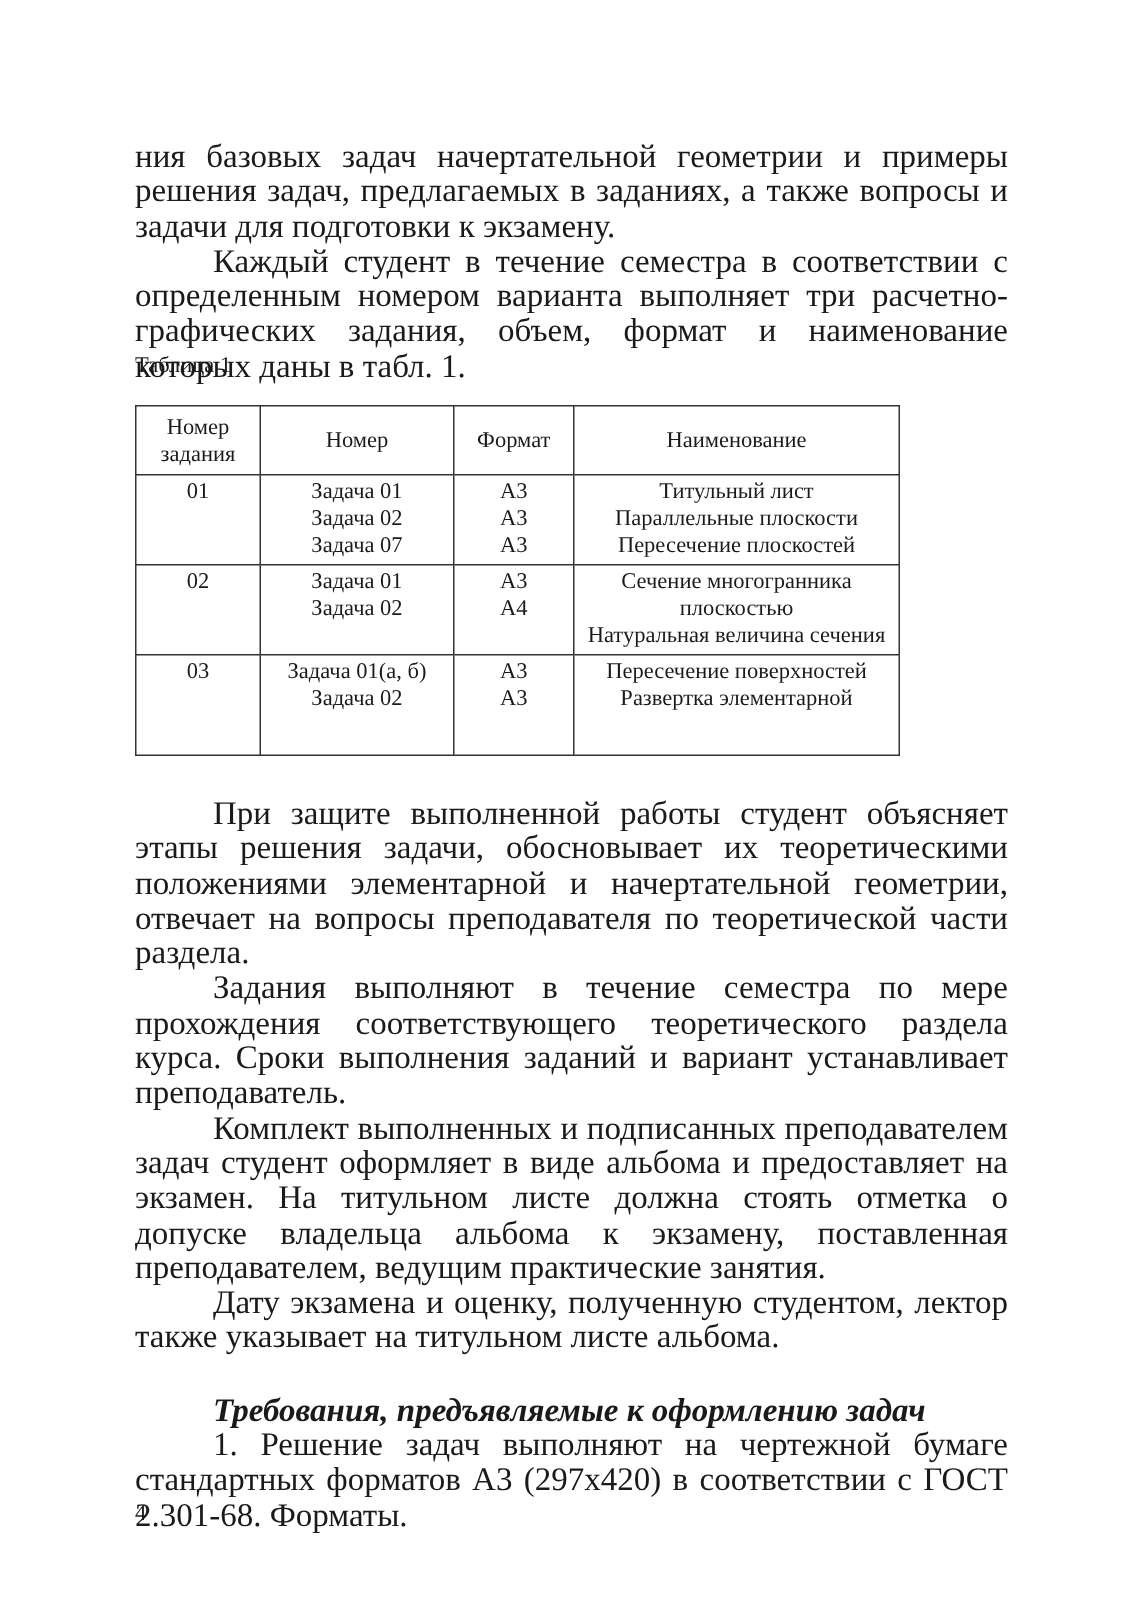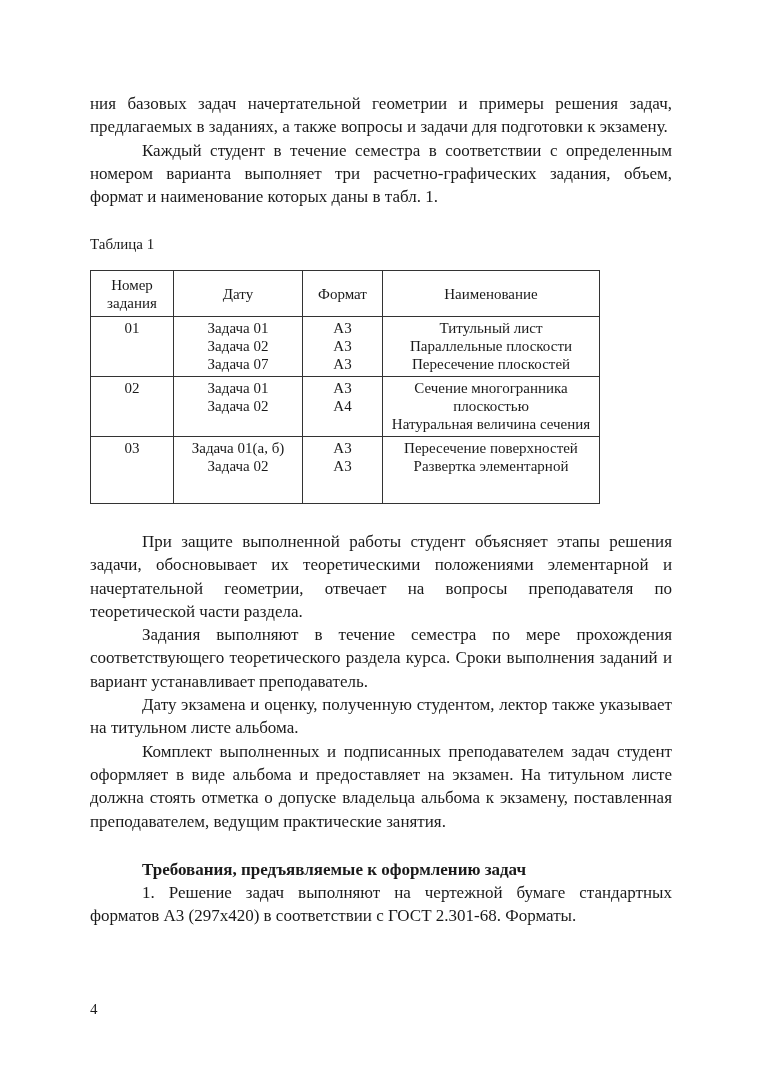--- a/index.html
+++ b/index.html
@@ -3,41 +3,41 @@
 <meta charset="utf-8">
 <style>
   html, body { margin: 0; padding: 0; background: #ffffff; }
   body {
     width: 763px; height: 1080px; position: relative; overflow: hidden;
     font-family: "Liberation Serif", "DejaVu Serif", serif;
     color: #1a1a1a;
   }
   .page { position: absolute; left: 90px; top: 92px; width: 582px; }
   p.t {
-    margin: 0; font-size: 17px; line-height: 23.3px;
+    margin: 0; font-size: 22px; line-height: 23.3px;
     text-align: justify; text-align-last: left;
   }
   p.ind { text-indent: 52px; }
   .caption { position: absolute; left: 90px; top: 236px; width: 582px; text-align: left; font-size: 15px; }
   table.tbl {
     position: absolute; left: 90px; top: 270px; width: 510px;
     border-collapse: collapse; font-size: 15px; line-height: 18px;
   }
   table.tbl th, table.tbl td {
     border: 1.2px solid #333; text-align: center; vertical-align: top; font-weight: normal;
     padding: 0;
   }
   table.tbl th { vertical-align: middle; height: 45px; }
   table.tbl td { padding-top: 2px; }
   .r1 td { height: 57px; }
   .r2 td { height: 57px; }
   .r3 td { height: 64px; }
   .line { display: block; }
   .body2 { position: absolute; left: 90px; top: 530px; width: 582px; }
-  .heading { font-weight: bold; text-indent: 52px; margin-top: 25px !important; }
+  .heading { font-weight: bold; text-indent: 52px; margin-top: 25px !important; font-style: italic; }
   .pagenum { position: absolute; left: 90px; top: 1001px; font-size: 15px; }
 </style>
 </head>
 <body>
 
 <div class="page">
   <p class="t">ния базовых задач начертательной геометрии и примеры решения задач, предлагаемых в заданиях, а также вопросы и задачи для подготовки к экзамену.</p>
   <p class="t ind">Каждый студент в течение семестра в соответствии с определенным номером варианта выполняет три расчетно-графических задания, объем, формат и наименование которых даны в табл. 1.</p>
 </div>
 
@@ -46,21 +46,21 @@
 <table class="tbl">
   <colgroup>
     <col style="width:83px">
       <col style="width:129px">
       <col style="width:80px">
       <col>
   </colgroup>
   <tbody>
       <tr>
     <th>Номер задания</th>
-    <th>Дату</th>
+    <th>Номер</th>
     <th>Формат</th>
     <th>Наименование</th>
   </tr>
   <tr class="r1">
     <td>01</td>
     <td>
       <span class="line">Задача 01</span>
       <span class="line">Задача 02</span>
       <span class="line">Задача 07</span>
     </td>
@@ -104,19 +104,19 @@
       <span class="line">Пересечение поверхностей</span>
       <span class="line">Развертка элементарной</span>
     </td>
   </tr>
 </tbody>
   </table>
 
 <div class="body2">
   <p class="t ind">При защите выполненной работы студент объясняет этапы решения задачи, обосновывает их теоретическими положениями элементарной и начертательной геометрии, отвечает на вопросы преподавателя по теоретической части раздела.</p>
   <p class="t ind">Задания выполняют в течение семестра по мере прохождения соответствующего теоретического раздела курса. Сроки выполнения заданий и вариант устанавливает преподаватель.</p>
+  <p class="t ind">Комплект выполненных и подписанных преподавателем задач студент оформляет в виде альбома и предоставляет на экзамен. На титульном листе должна стоять отметка о допуске владельца альбома к экзамену, поставленная преподавателем, ведущим практические занятия.</p>
   <p class="t ind">Дату экзамена и оценку, полученную студентом, лектор также указывает на титульном листе альбома.</p>
-  <p class="t ind">Комплект выполненных и подписанных преподавателем задач студент оформляет в виде альбома и предоставляет на экзамен. На титульном листе должна стоять отметка о допуске владельца альбома к экзамену, поставленная преподавателем, ведущим практические занятия.</p>
   <p class="t heading">Требования, предъявляемые к оформлению задач</p>
   <p class="t ind">1. Решение задач выполняют на чертежной бумаге стандартных форматов А3 (297х420) в соответствии с ГОСТ 2.301-68. Форматы.</p>
 </div>
 
 <div class="pagenum">4</div>
 
 </body></html>

